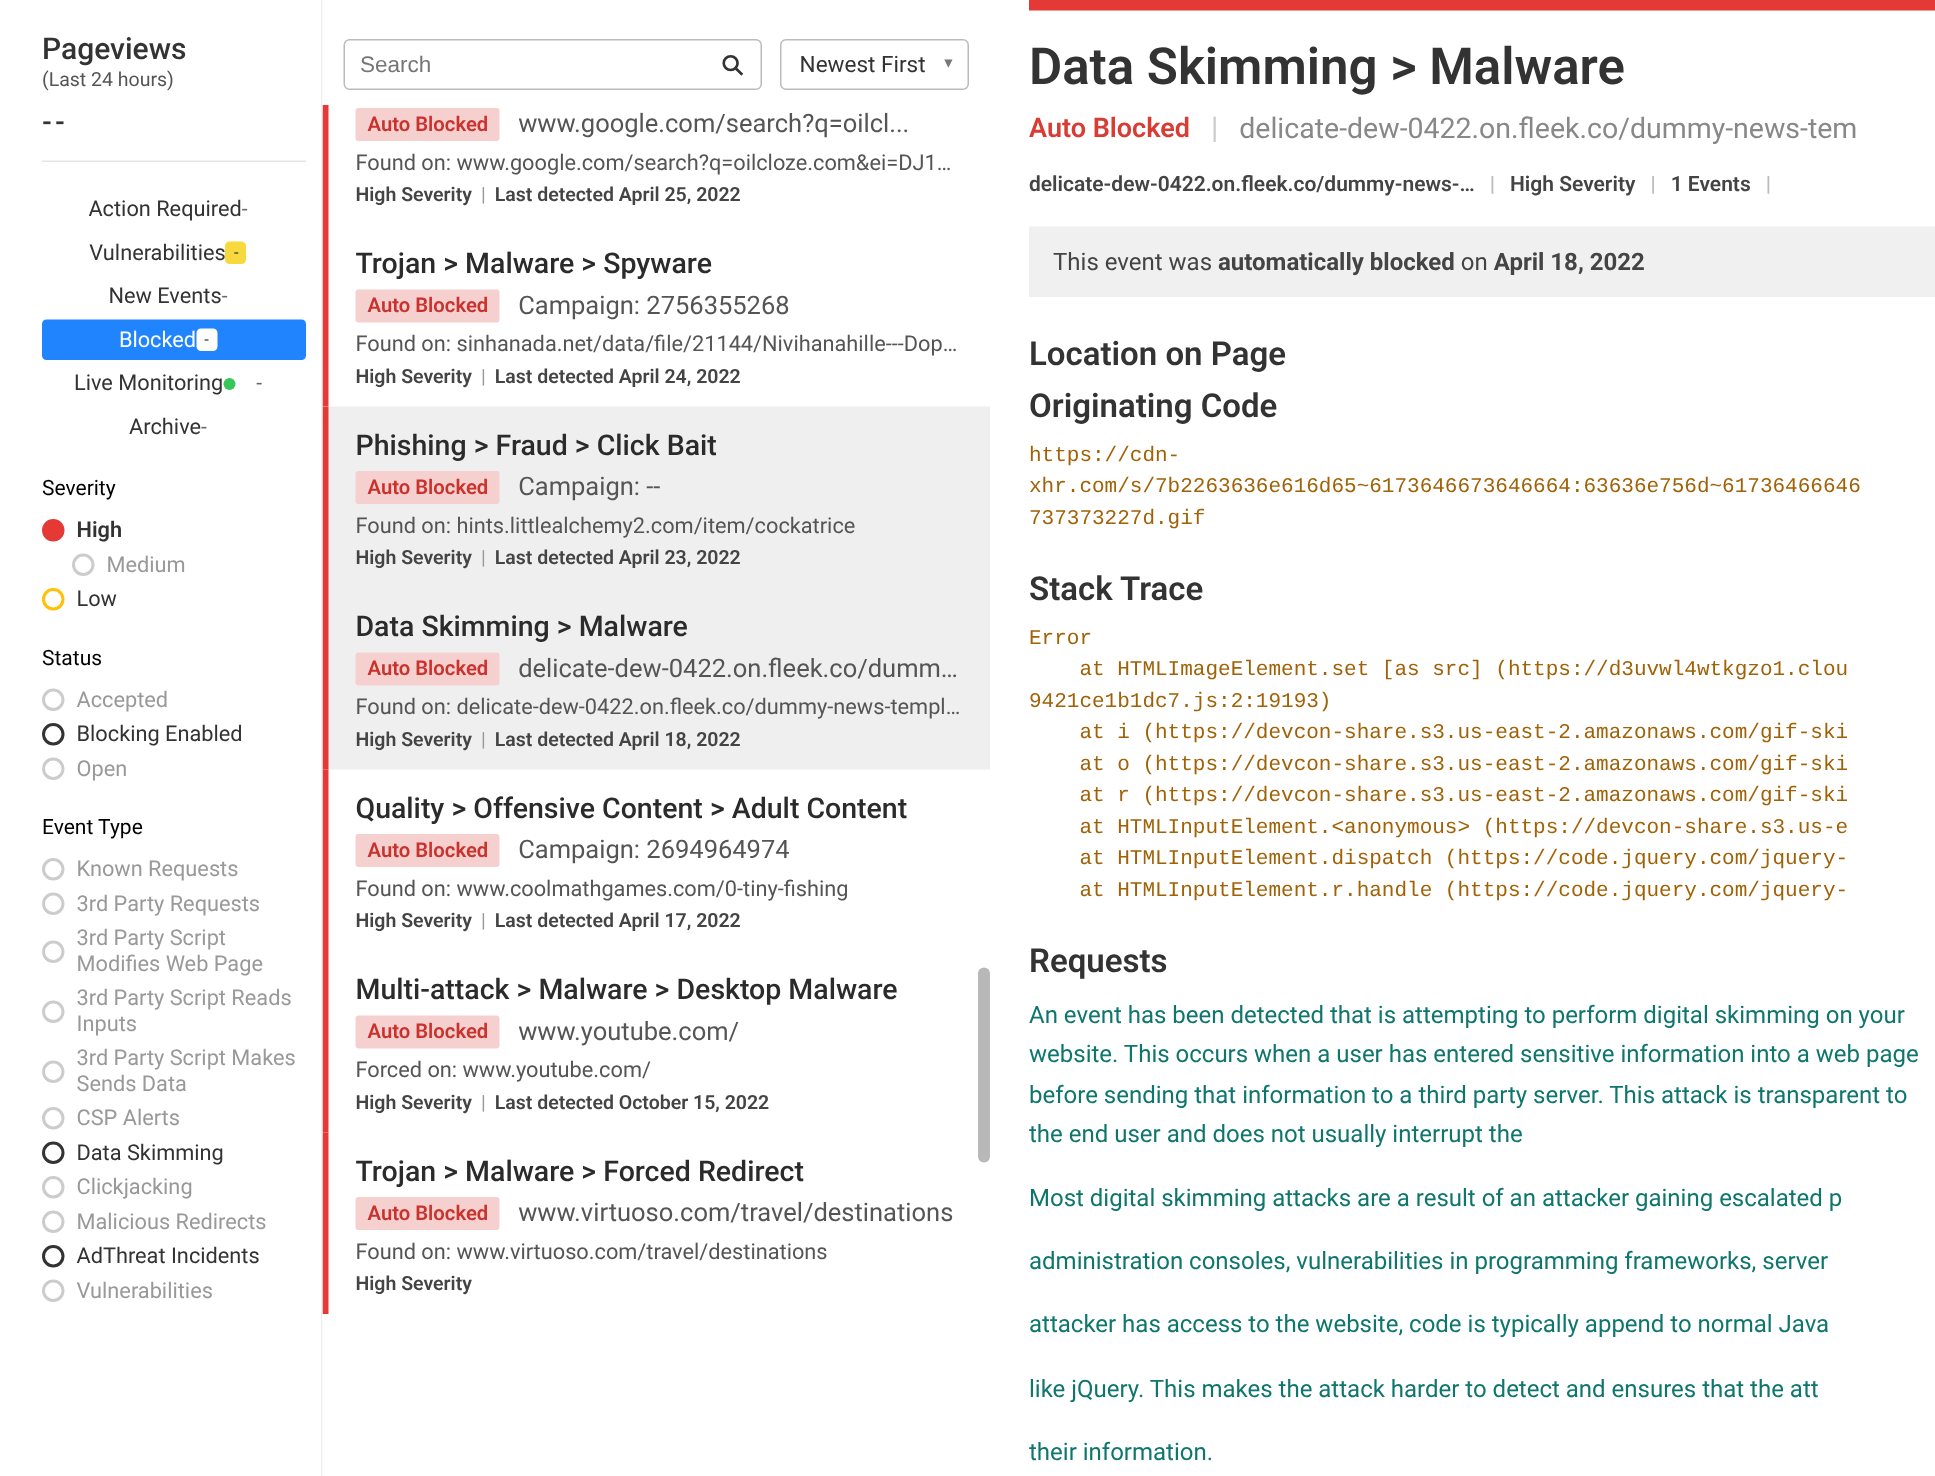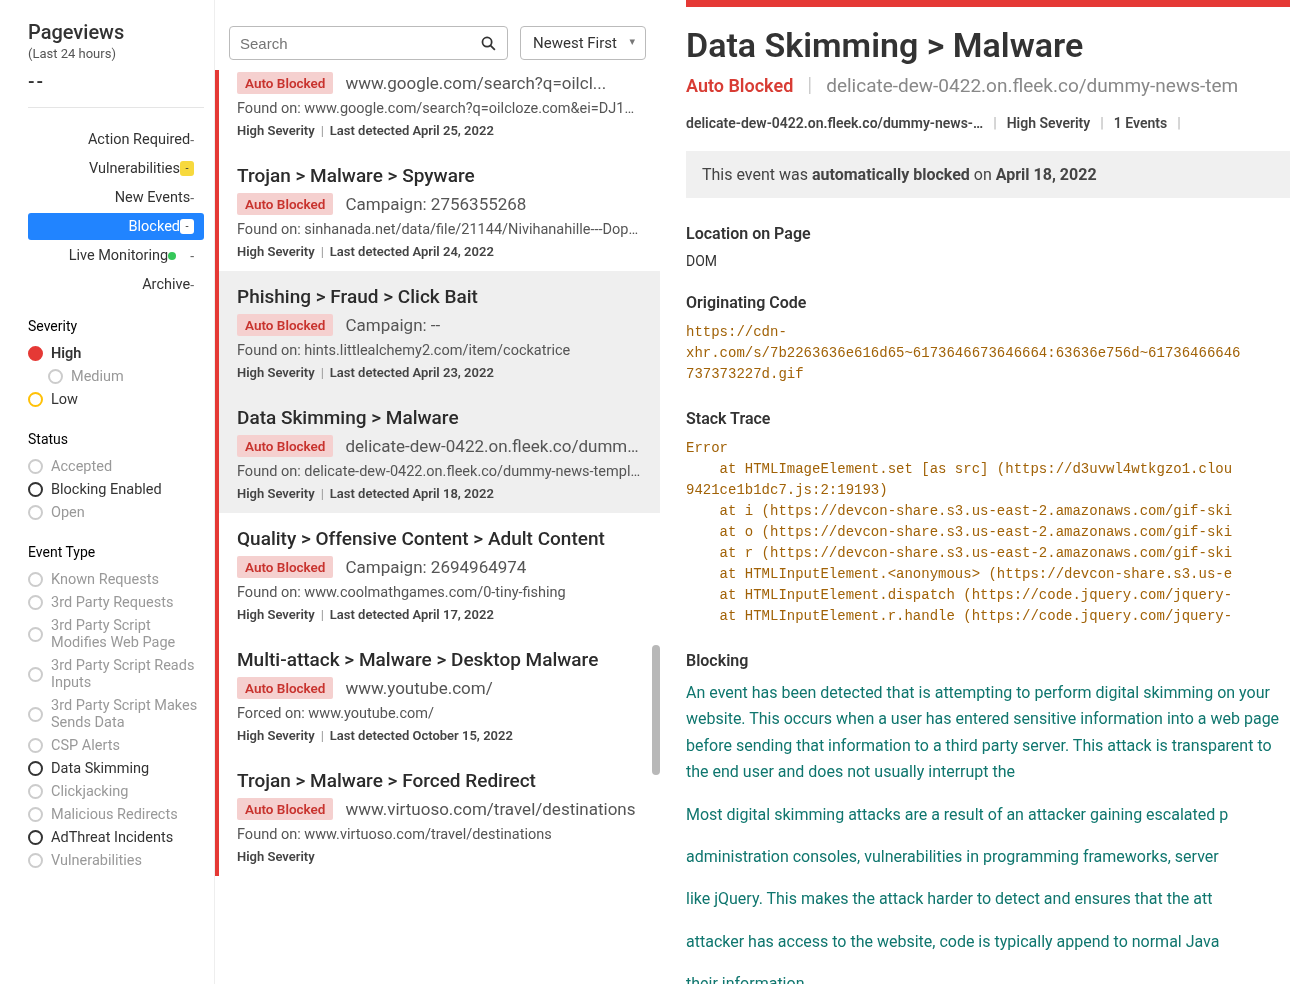--- a/index.html
+++ b/index.html
@@ -5,21 +5,21 @@
 * { box-sizing: border-box; margin: 0; padding: 0; }
 body { font-family: -apple-system, BlinkMacSystemFont, "Segoe UI", Roboto, Arial, sans-serif; background: #fff; color: #333; font-size: 14px; overflow: hidden; }
 .app { display: flex; height: 984px; width: 1290px; }
 
 
 .sidebar { width: 215px; padding: 20px 10px 20px 28px; border-right: 1px solid #eee; overflow-y: auto; flex-shrink: 0; }
 .sidebar h2 { font-size: 20px; font-weight: 500; margin-bottom: 2px; }
 .sidebar .subtitle { font-size: 13px; color: #555; margin-bottom: 10px; }
 .sidebar .pv-count { font-size: 18px; font-weight: 600; margin-bottom: 15px; letter-spacing: 2px; }
 .sidebar hr { border: none; border-top: 1px solid #e5e5e5; margin-bottom: 18px; }
-.nav-item { display: flex; align-items: center; justify-content: flex-end; padding: 5px 10px 5px 2px; margin-bottom: 2px; border-radius: 3px; cursor: pointer; font-size: 14.5px; }
+.nav-item { display: flex; align-items: center; justify-content: center; padding: 5px 10px 5px 2px; margin-bottom: 2px; border-radius: 3px; cursor: pointer; font-size: 14.5px; }
 .nav-item.active { background: #2184ff; color: #fff; }
 .nav-item .count { font-size: 14px; color: #666; }
 .badge-yellow { background: #f7d93d; color: #333; font-size: 11px; padding: 1px 5px; border-radius: 3px; min-width: 14px; text-align: center; }
 .badge-white { background: #fff; color: #333; font-size: 11px; padding: 1px 5px; border-radius: 3px; min-width: 14px; text-align: center; }
 .green-dot { width: 8px; height: 8px; background: #35c759; border-radius: 50%; display: inline-block; }
 .nav-item .right { display: flex; align-items: center; gap: 14px; }
 .section-label { font-size: 14px; color: #000000; margin-top: 20px; margin-bottom: 8px; }
 .filter-item { display: flex; align-items: center; gap: 8px; padding: 3px 0; font-size: 14.5px; cursor: pointer; }
 .filter-item.muted { color: #999; }
 .circle { width: 15px; height: 15px; border-radius: 50%; flex-shrink: 0; border: 2px solid #ccc; }
@@ -58,21 +58,21 @@
 .detail-title { font-size: 34px; font-weight: 600; color: #333; margin-bottom: 8px; white-space:nowrap; }
 .detail-sub { display: flex; align-items: center; gap: 14px; margin-bottom: 18px; white-space:nowrap;}
 .detail-sub .pill-big { color: #d83c34; font-size: 18px; font-weight: 600; }
 .detail-sub .sep-v { color: #ccc; font-size: 20px; }
 .detail-sub .url { font-size: 19px; color: #888; }
 .detail-meta { display: flex; align-items: flex-start; gap: 10px; font-size: 14px; color: #444; margin-bottom: 20px; font-weight: 600; white-space:nowrap;}
 .detail-meta .ms { color: #bbb; }
 .detail-meta .fd { margin-left: auto; margin-right: -40px; }
 .banner { background: #f0f0f0; padding: 14px 16px; font-size: 16px; color: #444; margin-bottom: 26px; }
 .banner strong { font-weight: 700; }
-.sect-h { font-size: 16px; font-weight: 600; margin-bottom: 10px; }
+.sect-h { font-size: 22px; font-weight: 600; margin-bottom: 10px; }
 .sect-val { font-size: 14px; margin-bottom: 24px; }
 .mono { font-family: "Courier New", monospace; font-size: 14px; white-space: pre; margin-bottom: 24px; color: #a16207; line-height: 1.5; overflow: hidden; }
 .overview-p { font-size: 16px; line-height: 1.65; margin-bottom: 16px; white-space: nowrap; overflow: hidden; color: #0f766e; }
 </style>
 </head>
 <body>
 
 <div class="app">
 
   <div class="sidebar">
@@ -293,39 +293,38 @@
         <span>High Severity</span>
         <span class="ms">|</span>
         <span>1 Events</span>
         <span class="ms">|</span>
         <span class="fd">First D</span>
       </div>
       <div class="banner">
         <span>This event was </span><strong>automatically blocked</strong><span> on </span><strong>April 18, 2022</strong>
       </div>
       <div class="sect-h">Location on Page</div>
-      <div class="sect-val">DOM</div>
       <div class="sect-h">Originating Code</div>
       <div class="mono">https://cdn-
 xhr.com/s/7b2263636e616d65~6173646673646664:63636e756d~61736466646
 737373227d.gif</div>
       <div class="sect-h">Stack Trace</div>
       <div class="mono">Error
     at HTMLImageElement.set [as src] (https://d3uvwl4wtkgzo1.clou
 9421ce1b1dc7.js:2:19193)
     at i (https://devcon-share.s3.us-east-2.amazonaws.com/gif-ski
     at o (https://devcon-share.s3.us-east-2.amazonaws.com/gif-ski
     at r (https://devcon-share.s3.us-east-2.amazonaws.com/gif-ski
     at HTMLInputElement.&lt;anonymous&gt; (https://devcon-share.s3.us-e
     at HTMLInputElement.dispatch (https://code.jquery.com/jquery-
     at HTMLInputElement.r.handle (https://code.jquery.com/jquery-</div>
-      <div class="sect-h">Blocking</div>
+      <div class="sect-h">Requests</div>
       <div class="overview-p" style="white-space:normal">An event has been detected that is attempting to perform digital skimming on your website. This occurs when a user has entered sensitive information into a web page before sending that information to a third party server. This attack is transparent to the end user and does not usually interrupt the</div>
       <div>
         <div class="overview-p">Most digital skimming attacks are a result of an attacker gaining escalated p</div>
         <div class="overview-p">administration consoles, vulnerabilities in programming frameworks, server</div>
+        <div class="overview-p">attacker has access to the website, code is typically append to normal Java</div>
         <div class="overview-p">like jQuery. This makes the attack harder to detect and ensures that the att</div>
-        <div class="overview-p">attacker has access to the website, code is typically append to normal Java</div>
         <div class="overview-p">their information.</div>
       </div>
     </div>
   </div>
 </div>
 
 </body></html>

